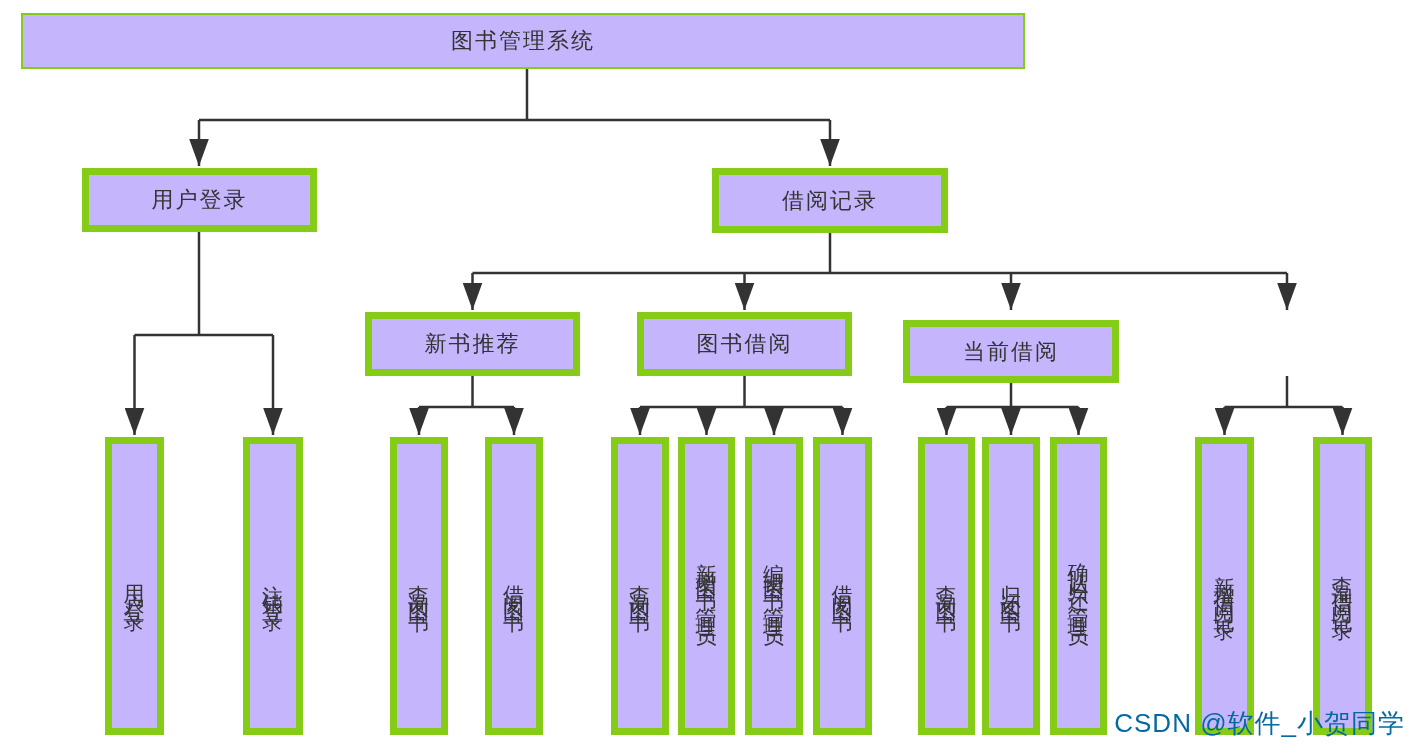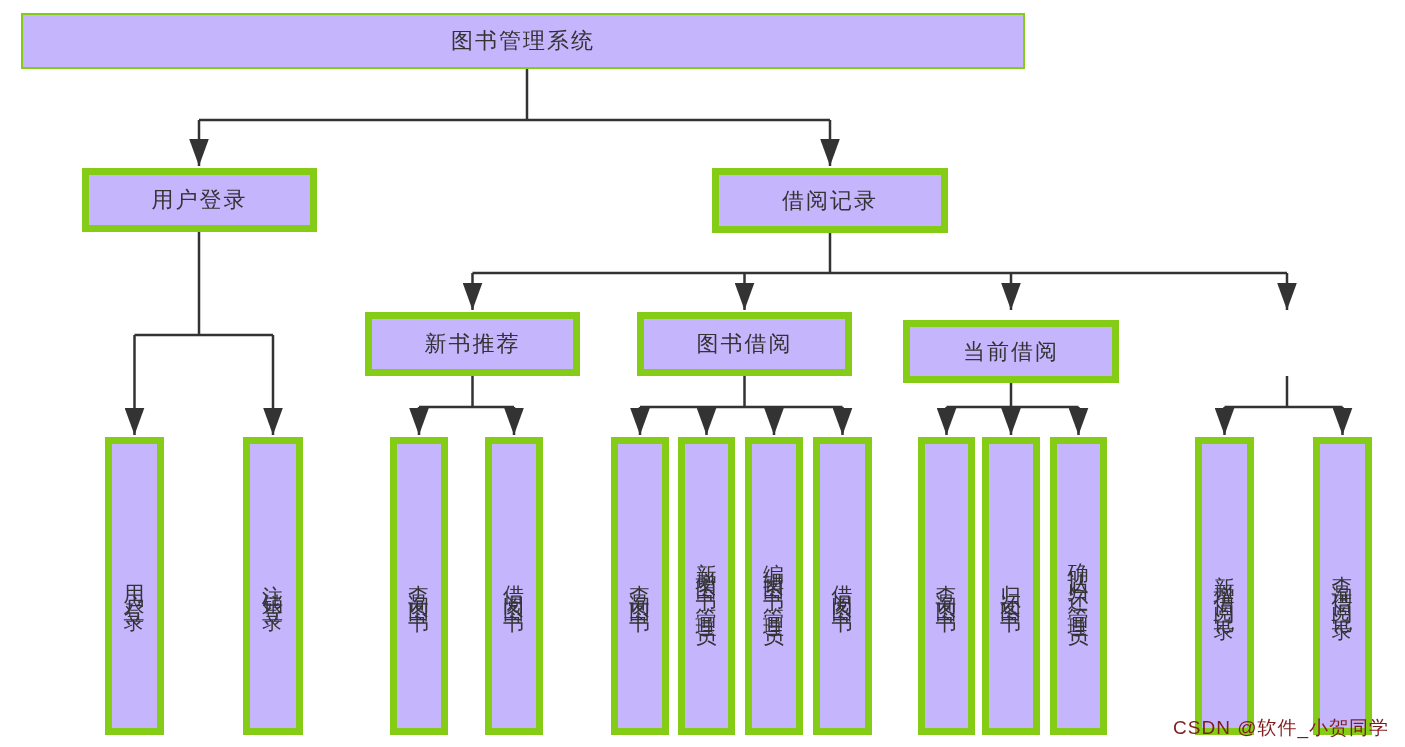--- a/index.html
+++ b/index.html
@@ -15,21 +15,21 @@
     box-sizing:border-box;display:flex;align-items:center;justify-content:center;
     z-index:2;
   }
   .box.root{border-width:2px;}
   .box.h span{font-size:22px;letter-spacing:2px;white-space:nowrap;}
   .box.v span{
     writing-mode:vertical-rl;text-orientation:mixed;
     font-size:21px;letter-spacing:9px;line-height:1;white-space:nowrap;
   }
   .watermark{
-    position:absolute;right:16px;bottom:6px;font-size:19px;color:#7f1d1d;
+    position:absolute;right:0;bottom:6px;font-size:26px;color:#0369a1;
     z-index:5;letter-spacing:1px;white-space:nowrap;
   }
 </style>
 </head>
 <body>
 
 <div class="canvas">
 
   <svg class="wires" viewBox="0 0 1405 747" xmlns="http://www.w3.org/2000/svg">
     <defs>

